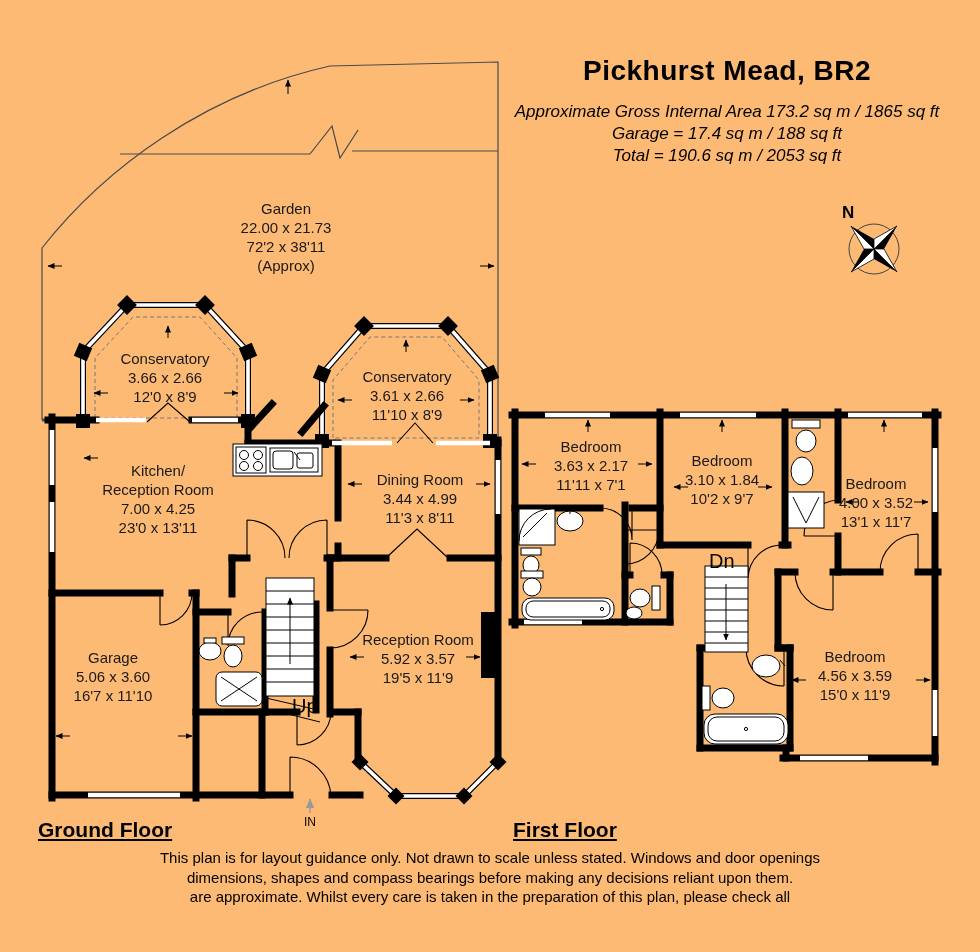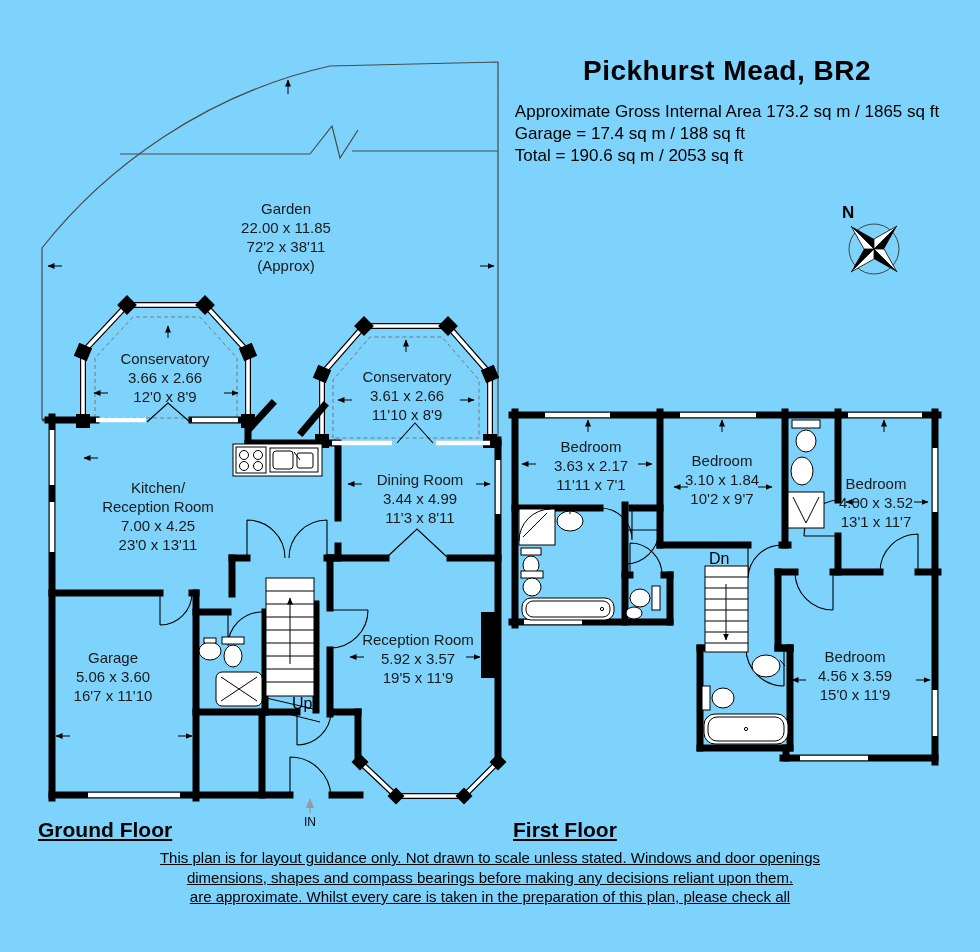--- a/index.html
+++ b/index.html
@@ -1,30 +1,30 @@
 <!DOCTYPE html>
 <html><head>
 <meta charset="utf-8">
 <style>
   html,body{margin:0;padding:0;background:#fff;}
-  .canvas{position:relative;width:980px;height:952px;background:#7dd3fc;overflow:hidden;
+  .canvas{position:relative;width:980px;height:952px;background:#fdba74;overflow:hidden;
           font-family:"Liberation Sans",sans-serif;color:#000;}
   svg.plan{position:absolute;left:0;top:0;}
   .lbl{position:absolute;transform:translateX(-50%);text-align:center;
        font-size:15px;line-height:19px;color:#1a1a1a;white-space:nowrap;}
   .title{position:absolute;transform:translateX(-50%);font-size:28px;font-weight:bold;
          white-space:nowrap;letter-spacing:.5px;}
-  .subtitle{position:absolute;transform:translateX(-50%);text-align:left;
-            font-size:17px;line-height:22px;white-space:nowrap;}
+  .subtitle{position:absolute;transform:translateX(-50%);text-align:center;
+            font-size:17px;line-height:22px;white-space:nowrap;font-style:italic;}
   .floorlbl{position:absolute;font-size:21px;font-weight:bold;white-space:nowrap;text-decoration:underline;}
-  .stairlbl{position:absolute;font-size:16px;white-space:nowrap;text-align:center;}
+  .stairlbl{position:absolute;font-size:20px;white-space:nowrap;text-align:center;}
   .inlbl{position:absolute;transform:translateX(-50%);font-size:12px;white-space:nowrap;}
   .northlbl{position:absolute;font-size:17px;font-weight:bold;}
   .footer{position:absolute;transform:translateX(-50%);text-align:center;
-          font-size:15px;line-height:19.5px;white-space:nowrap;text-decoration:underline;}
+          font-size:15px;line-height:19.5px;white-space:nowrap;}
 </style>
 </head>
 <body>
 
 <div class="canvas">
 
 <svg class="plan" width="980" height="952" viewBox="0 0 980 952">
   <defs>
     <marker id="ah" markerWidth="9" markerHeight="8" refX="6.5" refY="3" orient="auto">
       <path d="M0,0 L7,3 L0,6 Z" fill="#000"></path>
@@ -344,38 +344,38 @@
 
 <div class="title" style="left:727px;top:55px">Pickhurst Mead, BR2</div>
 <div class="subtitle" style="left:727px;top:101px">
   <div>Approximate Gross Internal Area 173.2 sq m / 1865 sq ft</div>
   <div>Garage = 17.4 sq m / 188 sq ft</div>
   <div>Total = 190.6 sq m / 2053 sq ft</div>
 </div>
 
 <div class="lbl" style="left:286px;top:199px">
   <div>Garden</div>
-  <div>22.00 x 11.85</div>
+  <div>22.00 x 21.73</div>
   <div>72'2 x 38'11</div>
   <div>(Approx)</div>
 </div>
 
 <div class="lbl" style="left:165px;top:349px">
   <div>Conservatory</div>
   <div>3.66 x 2.66</div>
   <div>12'0 x 8'9</div>
 </div>
 
 <div class="lbl" style="left:407px;top:367px">
   <div>Conservatory</div>
   <div>3.61 x 2.66</div>
   <div>11'10 x 8'9</div>
 </div>
 
-<div class="lbl" style="left:158px;top:478px">
+<div class="lbl" style="left:158px;top:461px">
   <div>Kitchen/</div>
   <div>Reception Room</div>
   <div>7.00 x 4.25</div>
   <div>23'0 x 13'11</div>
 </div>
 
 <div class="lbl" style="left:420px;top:470px">
   <div>Dining Room</div>
   <div>3.44 x 4.99</div>
   <div>11'3 x 8'11</div>

